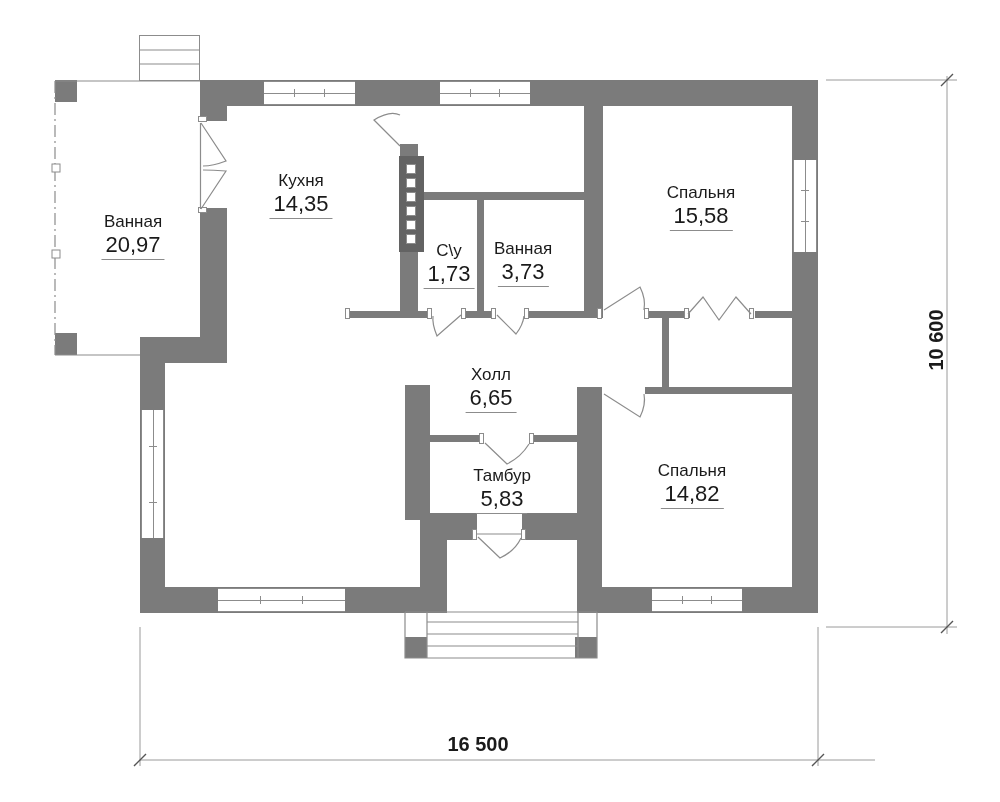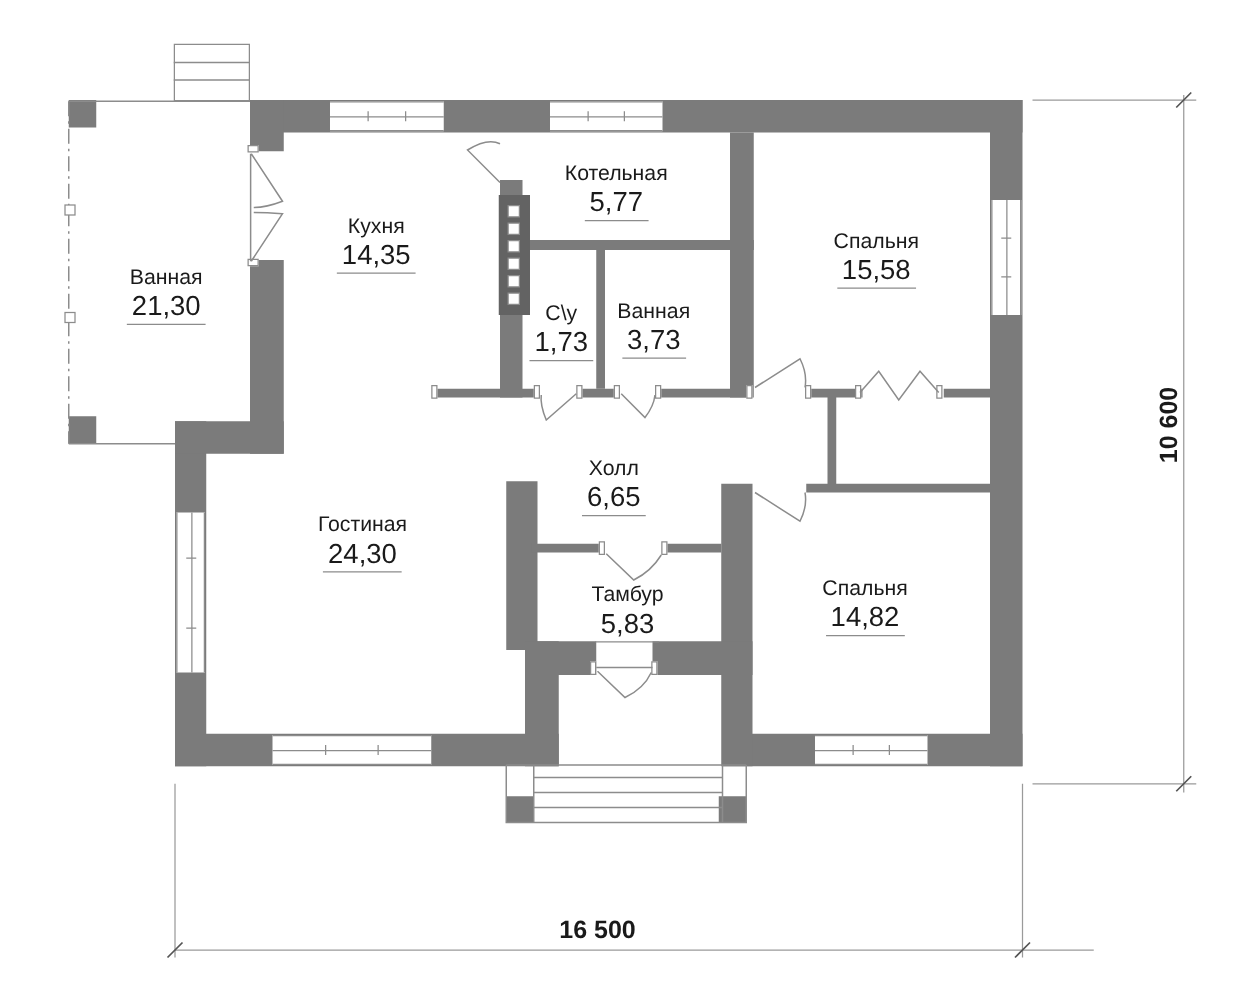--- a/index.html
+++ b/index.html
@@ -172,50 +172,42 @@
       <path class="ln" d="M405,612 V658 H597 V612 M405,612 H597 M427,612 V658 M578,612 V658 M427,622 H578 M427,634 H578 M427,646 H578"></path>
     </g>
     <g>
       <path class="dim-ln" d="M140,760 H875 M140,627 V766 M818,627 V766 M947,76 V634 M826,80 H957 M826,627 H957"></path>
       <path class="tick" d="M134,766 L146,754 M812,766 L824,754 M941,86 L953,74 M941,633 L953,621"></path>
     </g>
   </svg>
 
   <div class="room" style="left:133px;top:211px">
     <div class="rn">Ванная</div>
-    <div><span class="ra">21,30</span></div>
+    <div><span class="ra">20,97</span></div>
   </div>
   <div class="room" style="left:301px;top:170px">
     <div class="rn">Кухня</div>
     <div><span class="ra">14,35</span></div>
   </div>
-  <div class="room" style="left:493px;top:128px">
-    <div class="rn">Котельная</div>
-    <div><span class="ra">5,77</span></div>
-  </div>
   <div class="room" style="left:449px;top:240px">
     <div class="rn">С\у</div>
     <div><span class="ra">1,73</span></div>
   </div>
   <div class="room" style="left:523px;top:238px">
     <div class="rn">Ванная</div>
     <div><span class="ra">3,73</span></div>
   </div>
   <div class="room" style="left:701px;top:182px">
     <div class="rn">Спальня</div>
     <div><span class="ra">15,58</span></div>
   </div>
   <div class="room" style="left:491px;top:364px">
     <div class="rn">Холл</div>
     <div><span class="ra">6,65</span></div>
   </div>
-  <div class="room" style="left:290px;top:409px">
-    <div class="rn">Гостиная</div>
-    <div><span class="ra">24,30</span></div>
-  </div>
   <div class="room" style="left:502px;top:465px">
     <div class="rn">Тамбур</div>
     <div><span class="ra">5,83</span></div>
   </div>
   <div class="room" style="left:692px;top:460px">
     <div class="rn">Спальня</div>
     <div><span class="ra">14,82</span></div>
   </div>
 
   <div class="dim dim-w" style="left:478px;top:733px">16 500</div>

